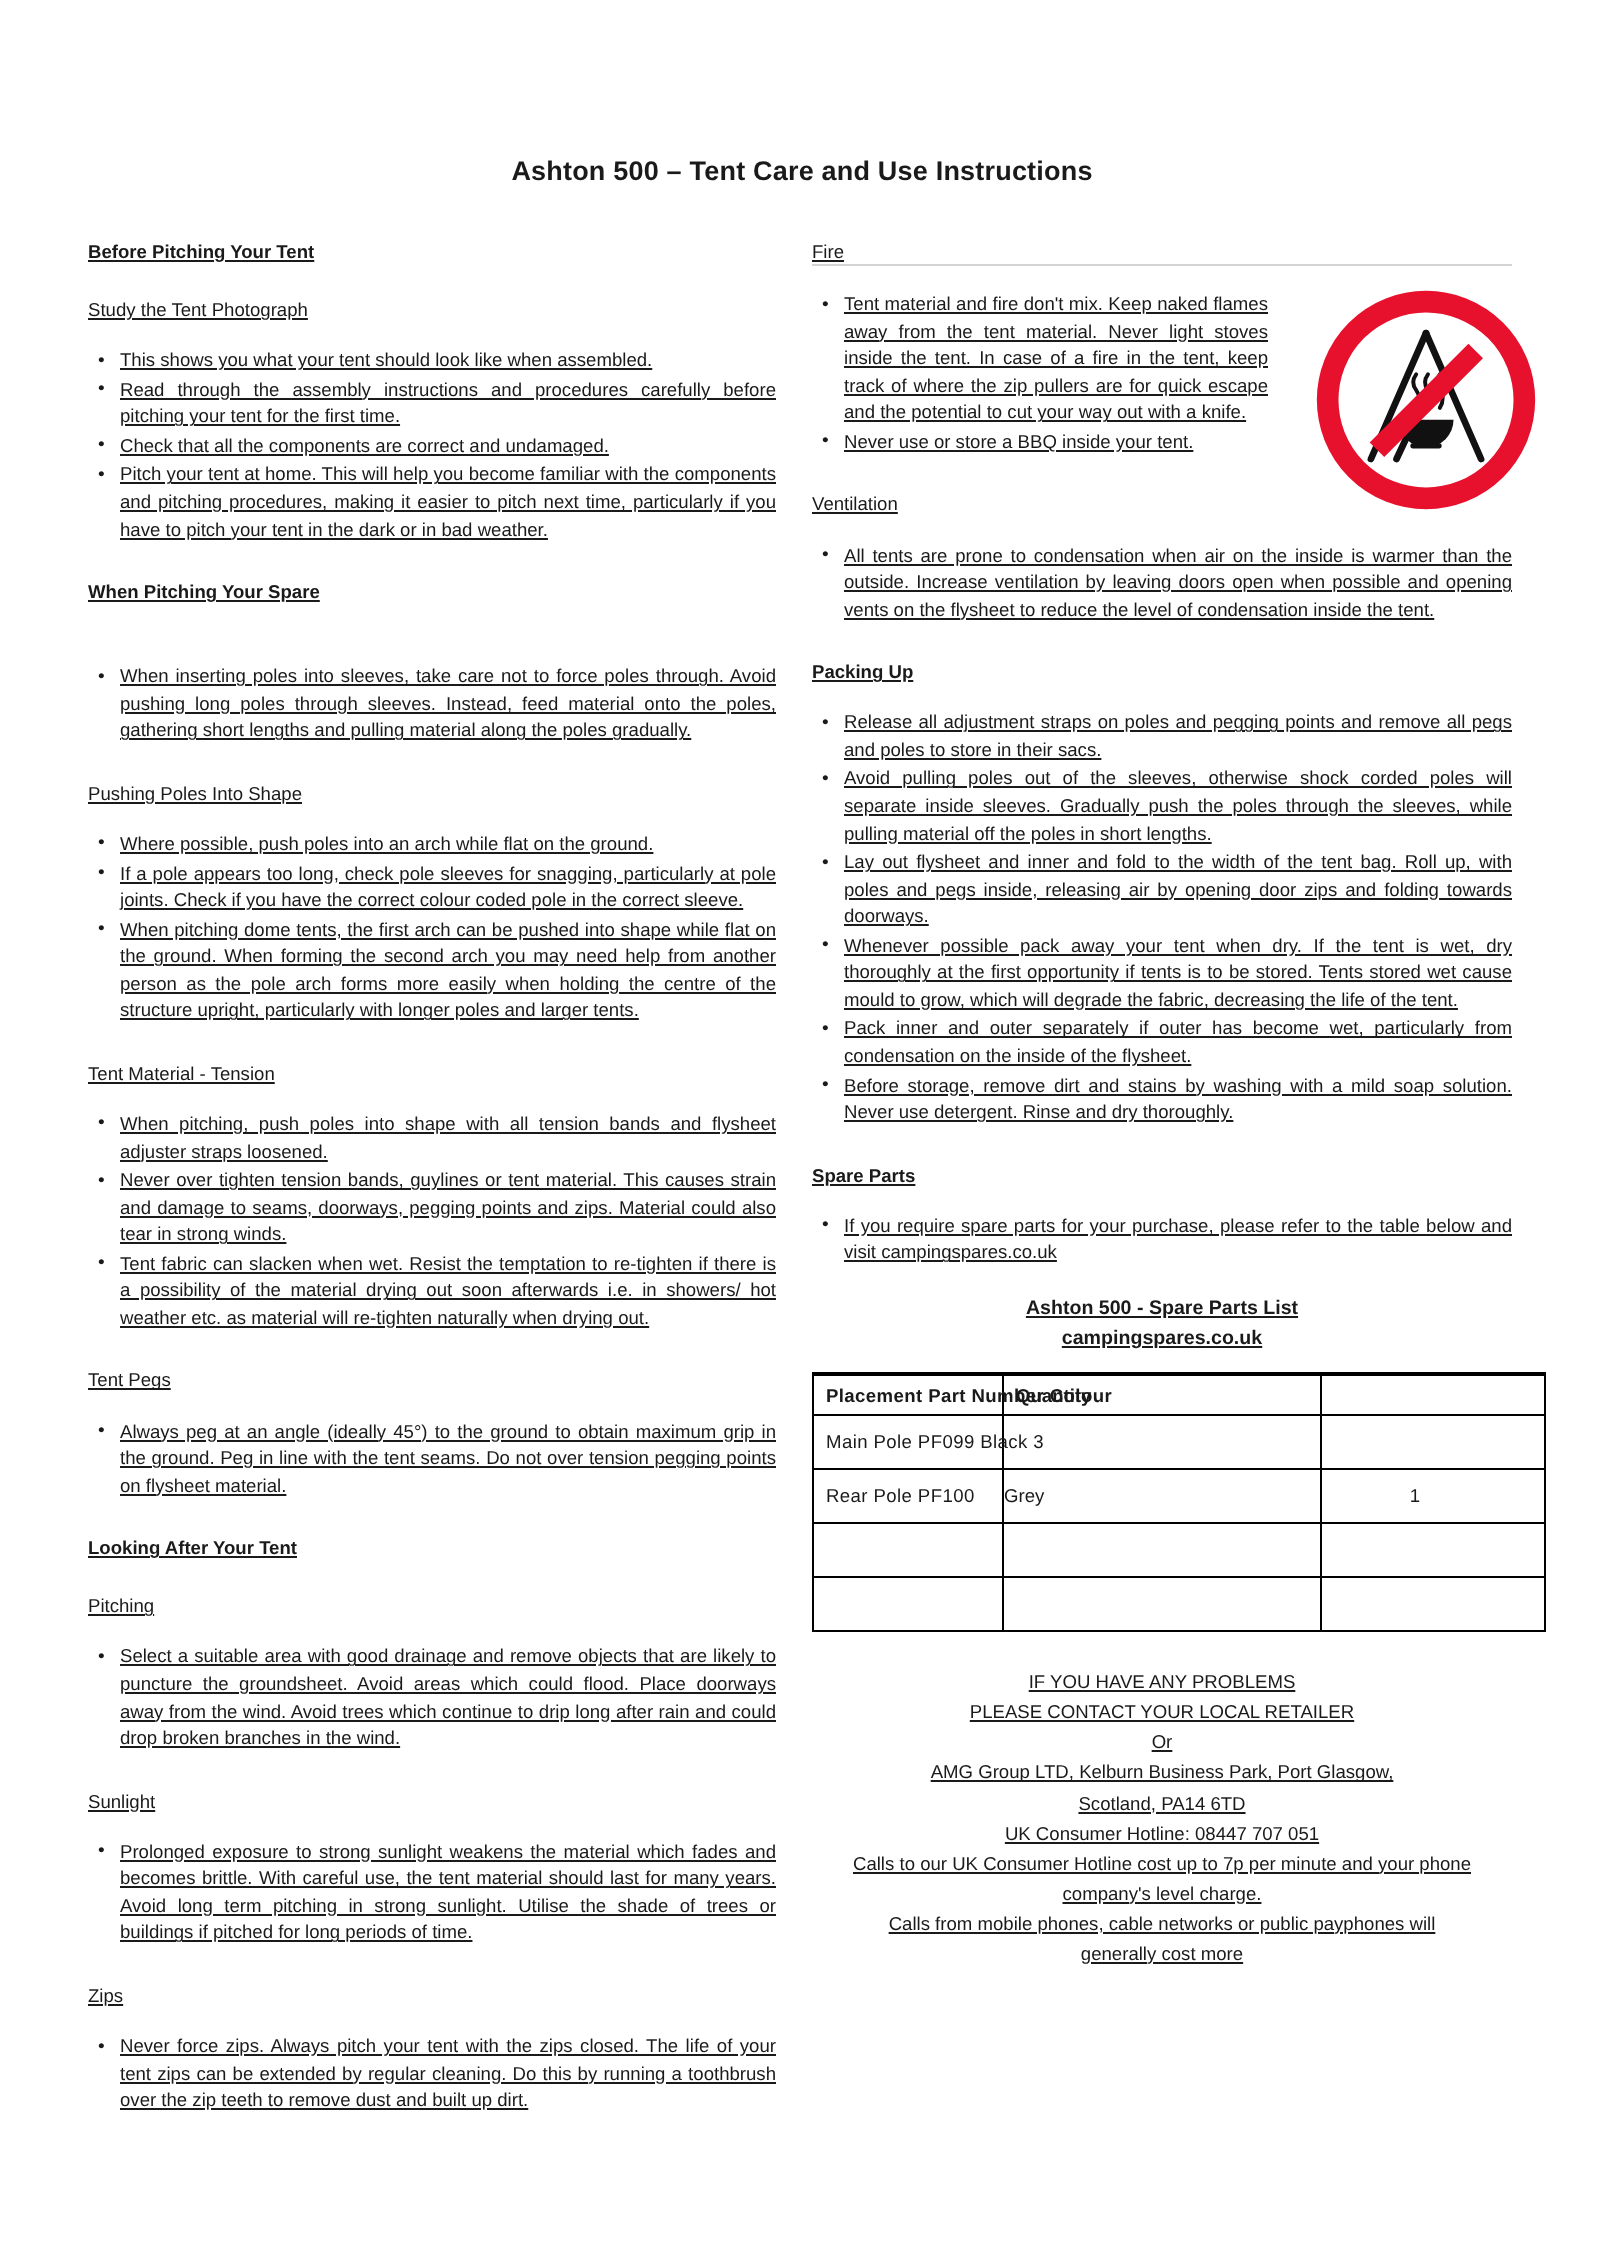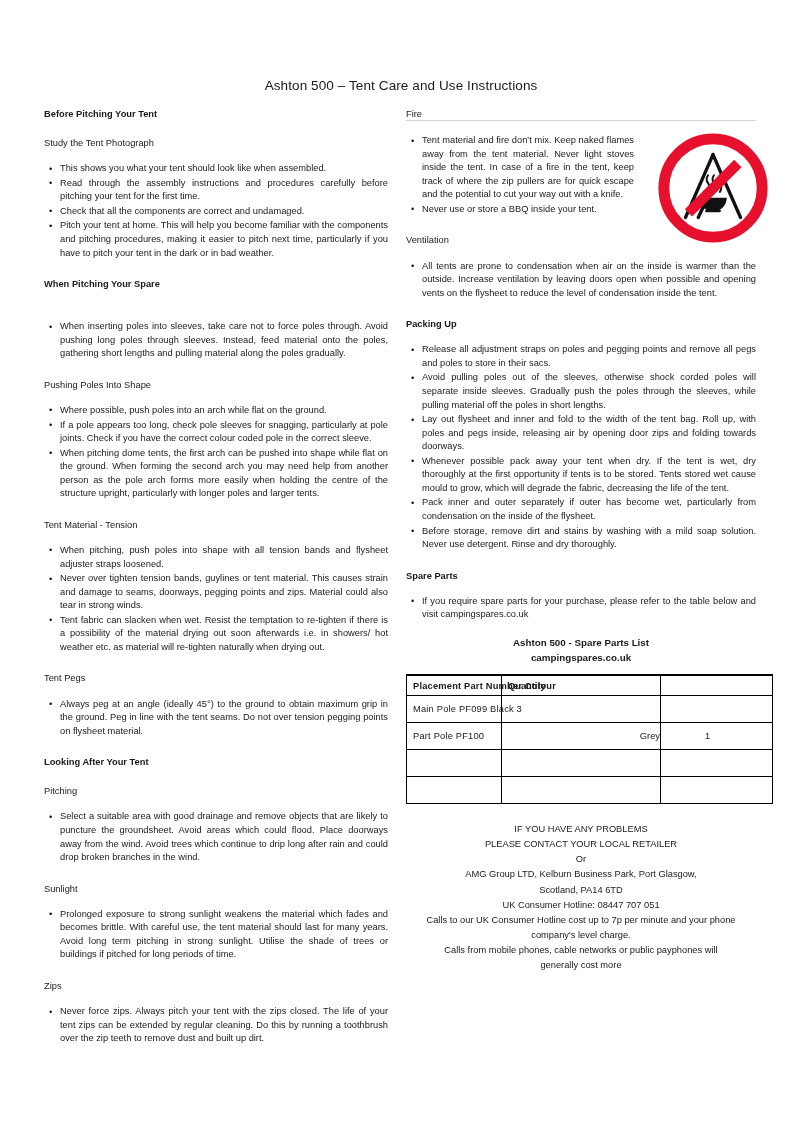--- a/index.html
+++ b/index.html
@@ -18,26 +18,27 @@
     background: #ffffff;
     overflow: hidden;
   }
   .doc-title {
     position: absolute;
     top: 78px;
     left: 0;
     width: 802px;
     text-align: center;
     font-size: 13.5px;
-    font-weight: normal;
+    font-weight: bold;
     letter-spacing: 0.1px;
   }
   .col {
     position: absolute;
-    top: 108px;
+    top: 120px;
+    text-decoration: underline;
   }
   .col-left {
     left: 44px;
     width: 344px;
   }
   .col-right {
     left: 406px;
     width: 350px;
   }
   h2.sec {
@@ -309,23 +310,23 @@
           </td>
           <td class="c2">
             <span class="ovf"></span>
           </td>
           <td class="c3">
             <span class="ovf"></span>
           </td>
         </tr>
         <tr>
           <td class="c1">
-            <span class="ovf sp-wide">Part Pole  PF100</span>
-          </td>
-          <td class="c2" style="text-align:right;padding:0;">
+            <span class="ovf sp-wide">Rear Pole  PF100</span>
+          </td>
+          <td class="c2" style="text-align:left;padding:0;">
             <span class="ovf">Grey</span>
           </td>
           <td class="c3" style="text-align:center;padding:0 18px 0 0;">
             <span class="ovf">1</span>
           </td>
         </tr>
         <tr>
           <td class="c1">
             <span class="ovf"></span>
           </td>

